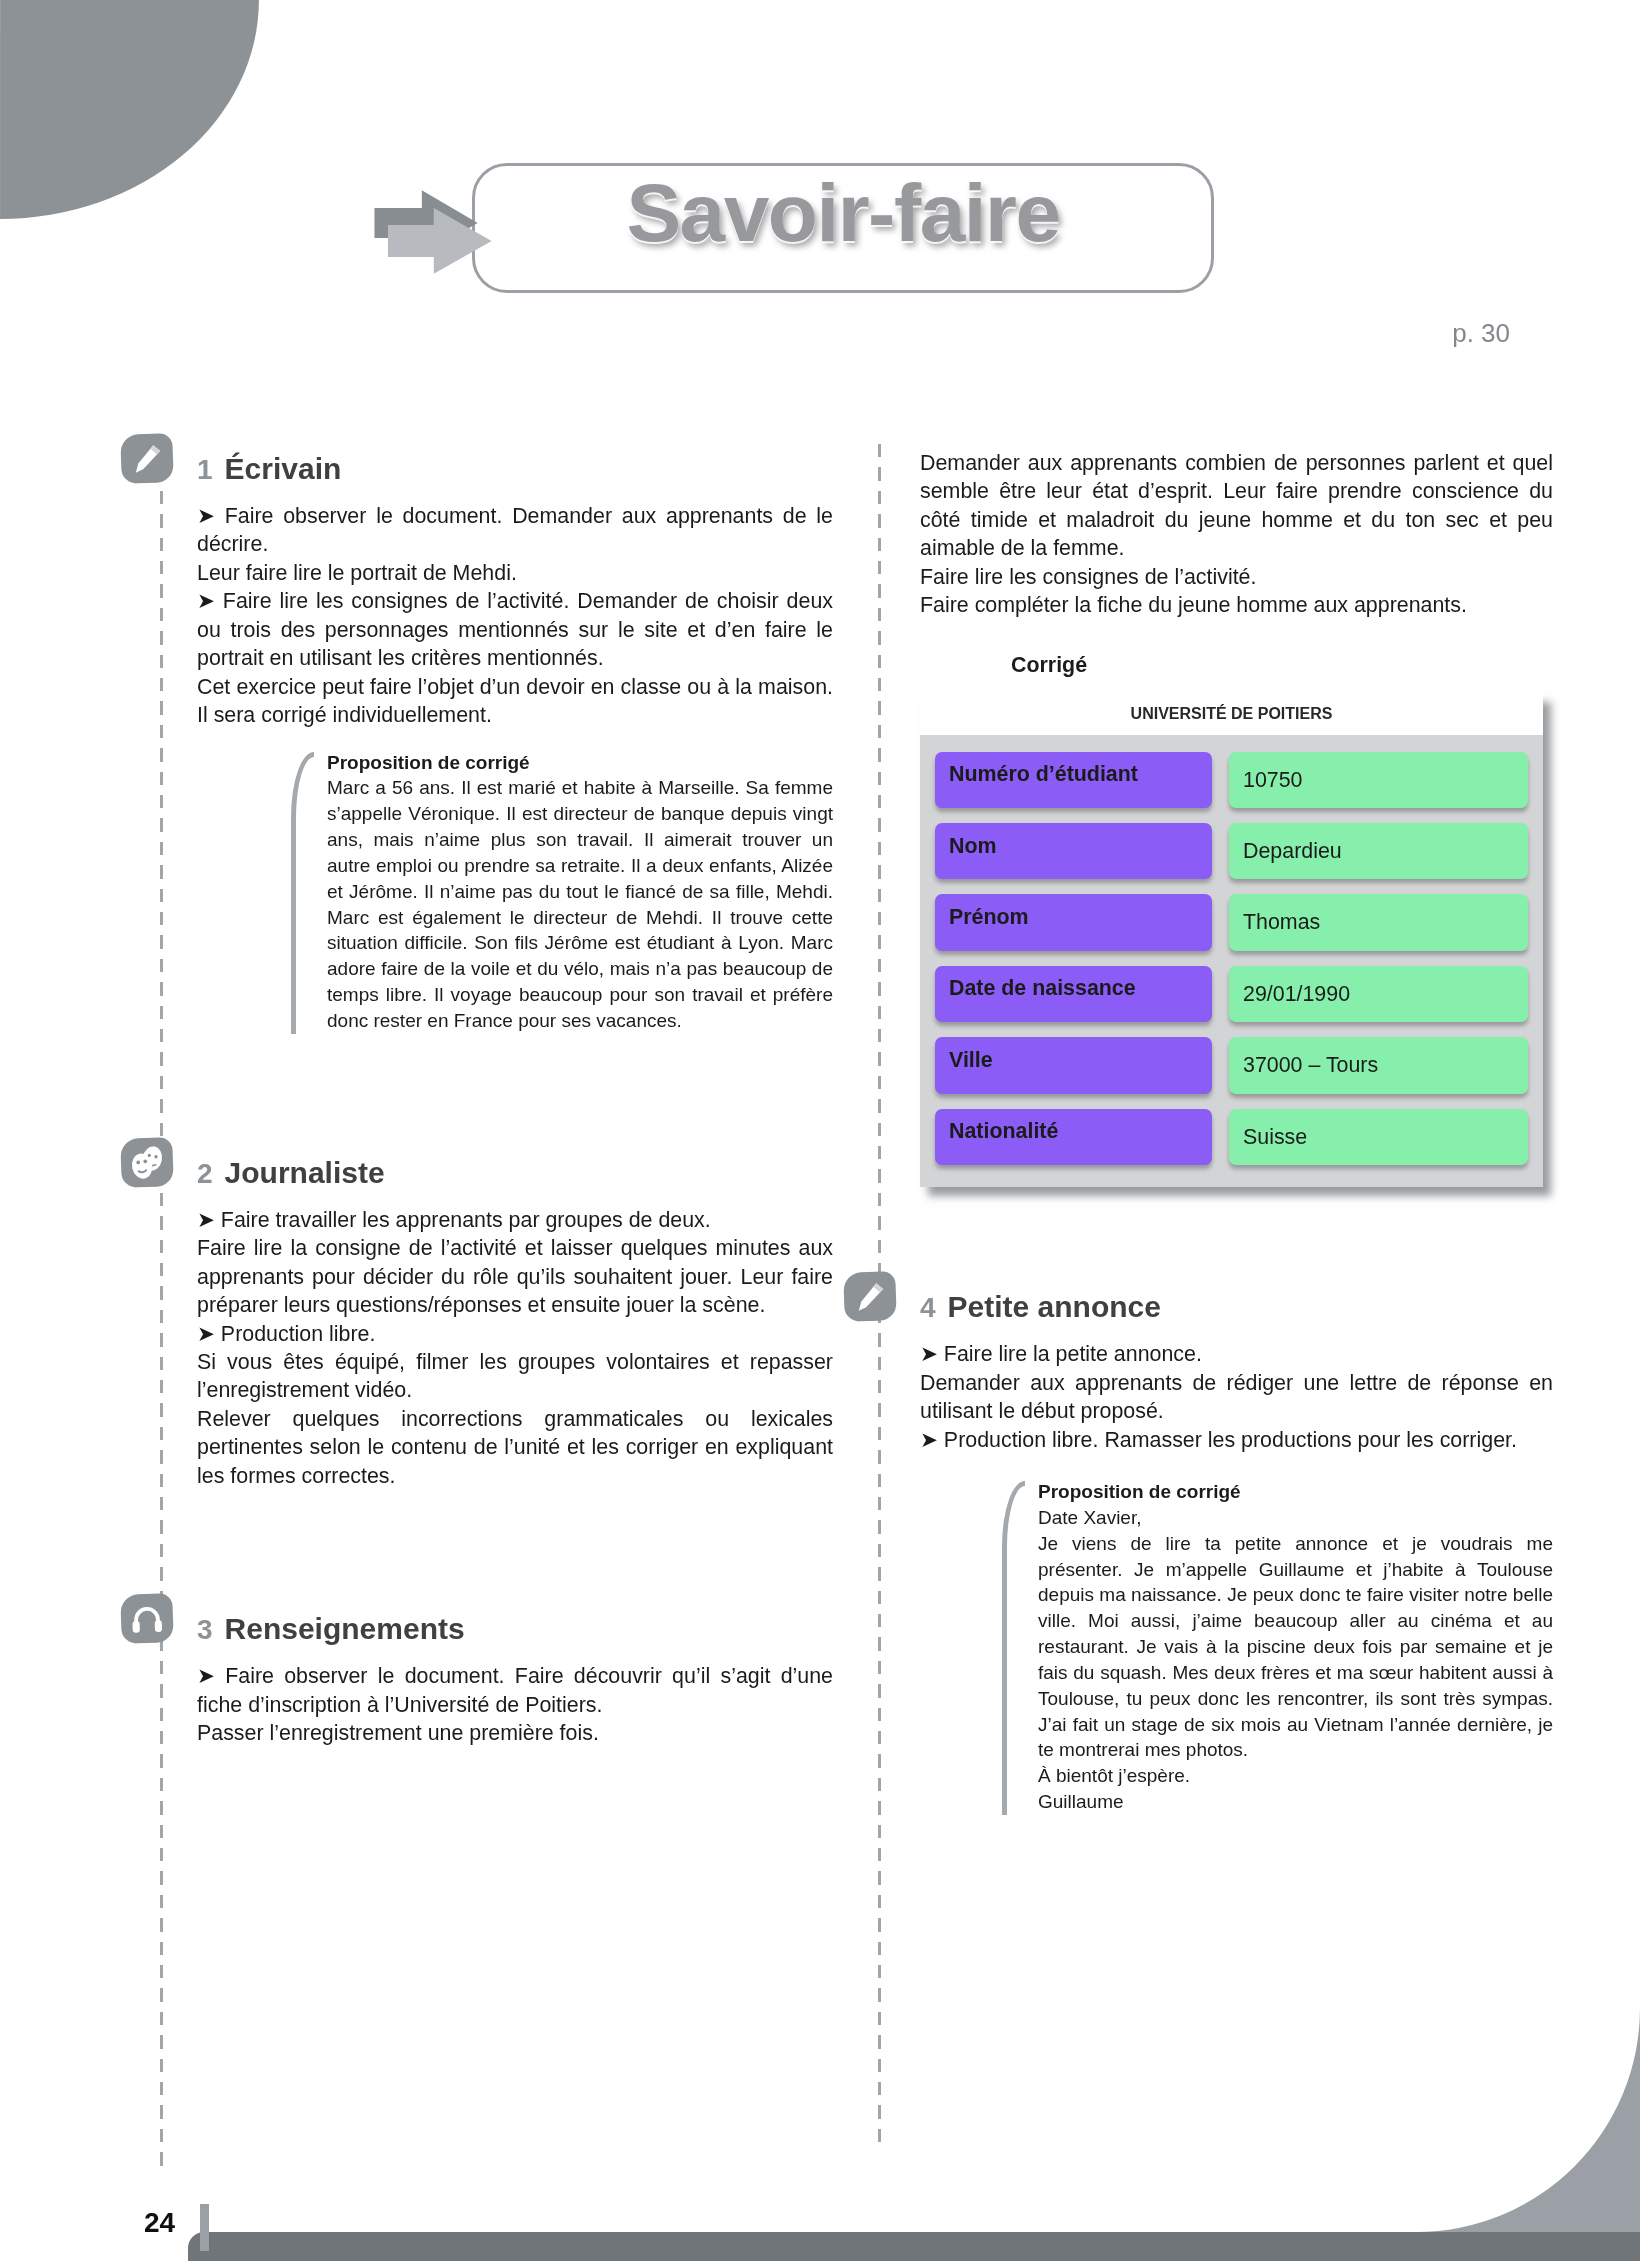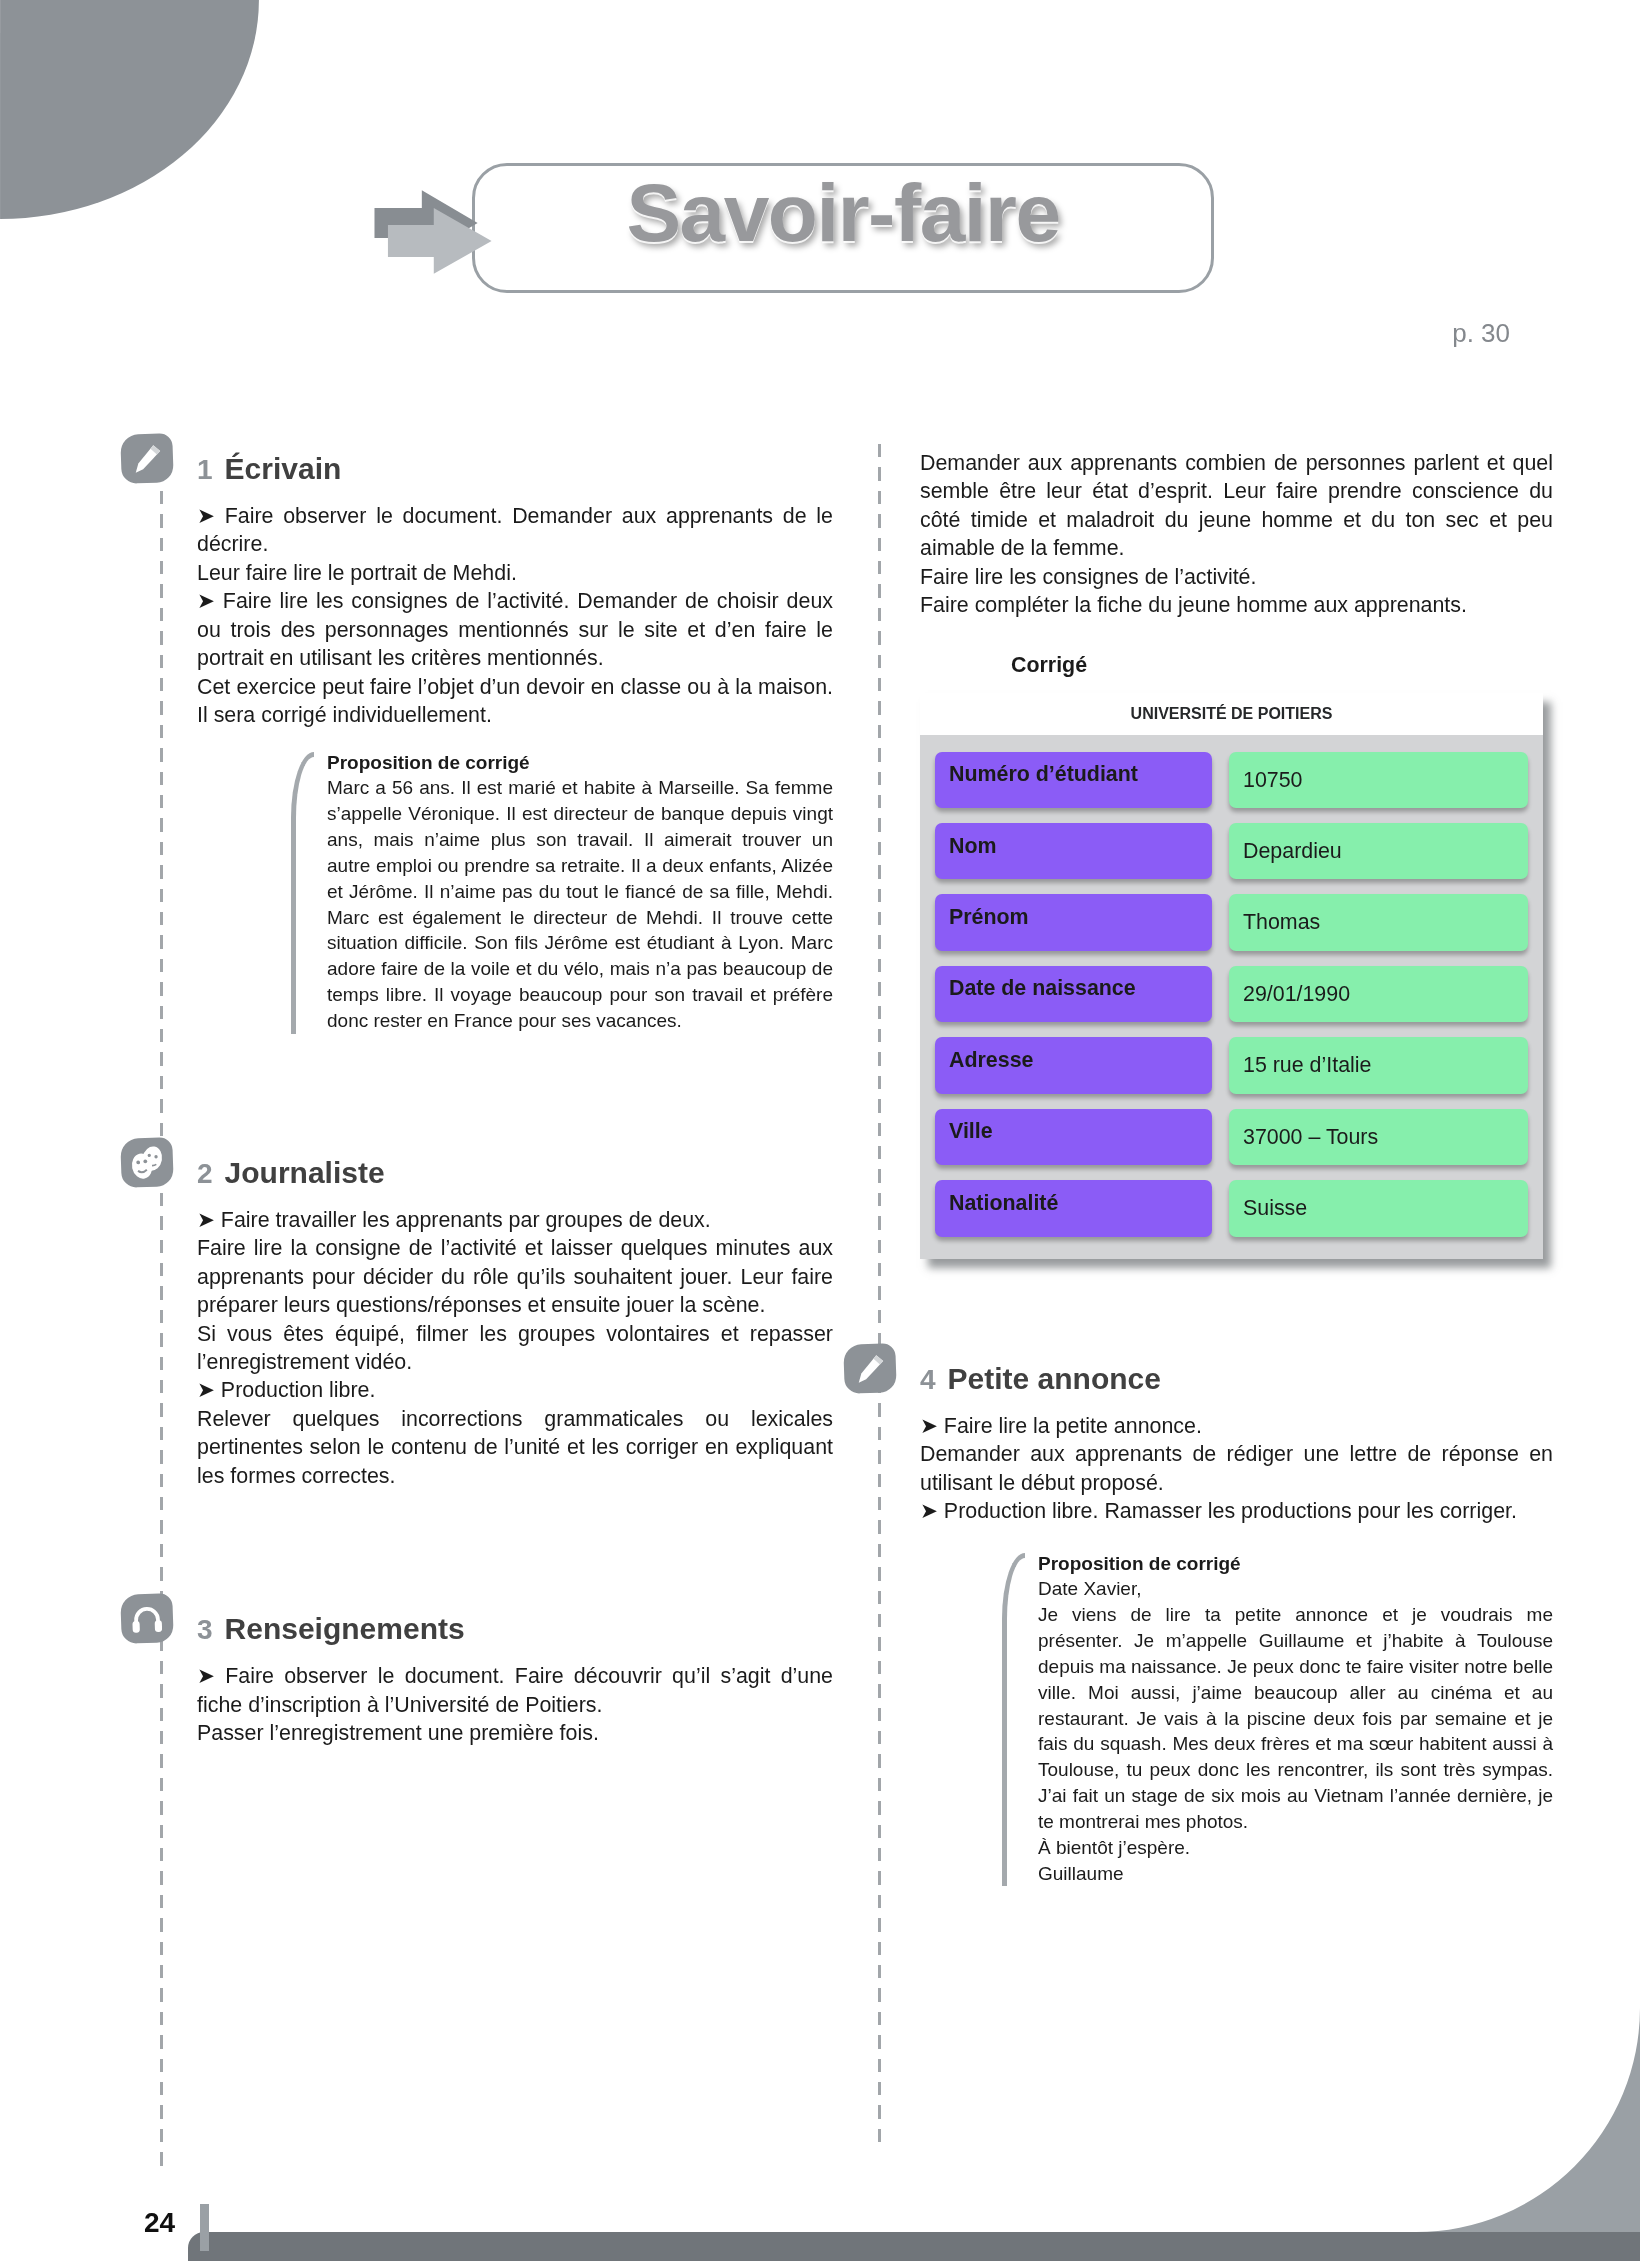--- a/index.html
+++ b/index.html
@@ -135,22 +135,22 @@
             <circle cx="29" cy="48" r="4.5" fill="#8d9297"></circle>
               <circle cx="46" cy="46" r="4.5" fill="#8d9297"></circle>
             <path d="M28 68 Q38 76 49 66" stroke="#8d9297" stroke-width="4.5" fill="none"></path>
           </svg>
         </span>
         <span class="sec-num">2</span>
         <span class="sec-title">Journaliste</span>
       </h2>
       <p>➤ Faire travailler les apprenants par groupes de deux.</p>
       <p>Faire lire la consigne de l’activité et laisser quelques minutes aux apprenants pour décider du rôle qu’ils souhaitent jouer. Leur faire préparer leurs questions/réponses et ensuite jouer la scène.</p>
+      <p>➤ Production libre.</p>
       <p>Si vous êtes équipé, filmer les groupes volontaires et repasser l’enregistrement vidéo.</p>
-      <p>➤ Production libre.</p>
       <p>Relever quelques incorrections grammaticales ou lexicales pertinentes selon le contenu de l’unité et les corriger en expliquant les formes correctes.</p>
     </section>
 
     <section>
       <h2 class="sec-head later">
         <span class="sec-icon">
           <svg viewBox="0 0 100 100">
             <path d="M24 64 L24 52 A26 26 0 0 1 76 52 L76 64" stroke="#fff" stroke-width="9" fill="none" stroke-linecap="round"></path>
             <rect x="15" y="54" width="17" height="28" rx="8" fill="#fff"></rect>
             <rect x="68" y="54" width="17" height="28" rx="8" fill="#fff"></rect>
@@ -184,24 +184,20 @@
           <div class="fl">Nom</div>
           <div class="fv">Depardieu</div>
         </div>
         <div class="frow">
           <div class="fl">Prénom</div>
           <div class="fv">Thomas</div>
         </div>
         <div class="frow">
           <div class="fl">Date de naissance</div>
           <div class="fv">29/01/1990</div>
-        </div>
-        <div class="frow">
-          <div class="fl">Adresse</div>
-          <div class="fv">15 rue d’Italie</div>
         </div>
         <div class="frow">
           <div class="fl">Ville</div>
           <div class="fv">37000 – Tours</div>
         </div>
         <div class="frow">
           <div class="fl">Nationalité</div>
           <div class="fv">Suisse</div>
         </div>
       </div>

